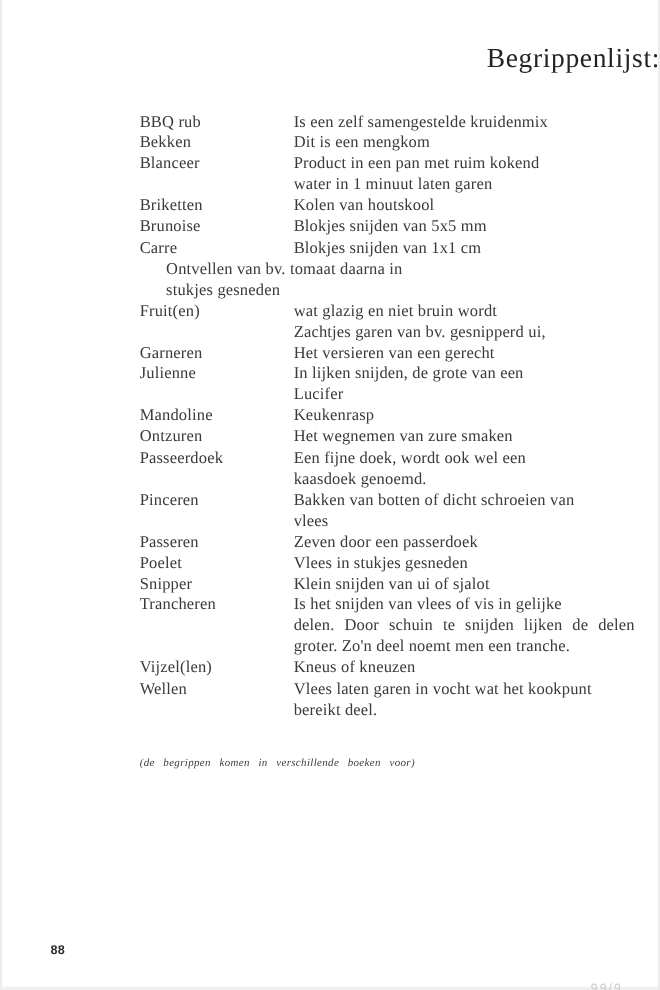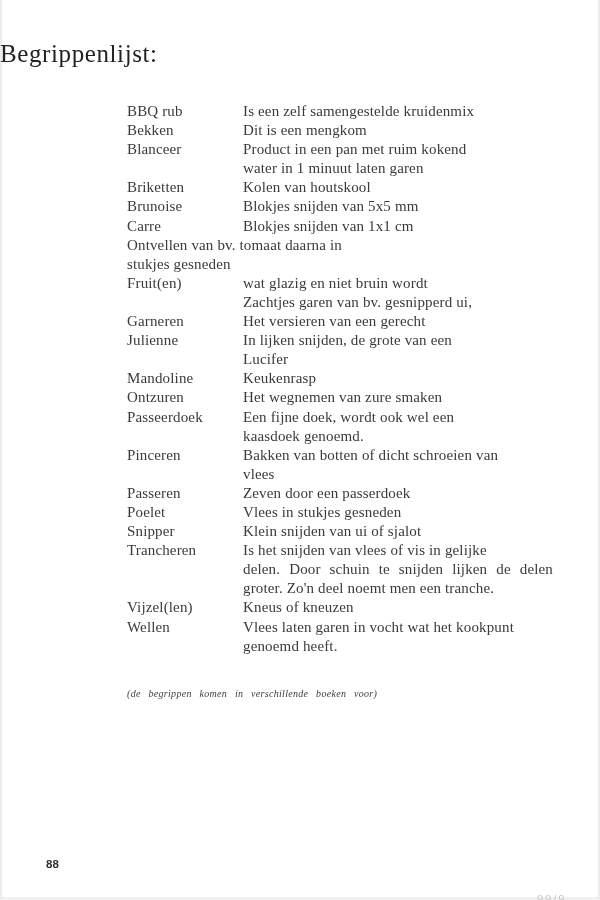--- a/index.html
+++ b/index.html
@@ -16,42 +16,42 @@
     font-family: "Liberation Serif", serif;
     color: #3a3a3a;
     box-shadow: inset 2px 0 0 #ededed, inset -2px 0 0 #ededed, inset 0 -3px 0 #f0f0f0;
   }
   .title {
     position: absolute;
     top: 40px;
     left: 0;
     width: 100%;
     margin: 0;
-    text-align: left;
+    text-align: right;
     font-size: 25px;
     font-weight: 500;
     letter-spacing: 0.6px;
     color: #232323;
     font-family: "Liberation Serif", serif;
   }
   .glossary {
     position: absolute;
     top: 102px;
     left: 127px;
     width: 430px;
     font-size: 15px;
     line-height: 19.1px;
     letter-spacing: 0.15px;
   }
   .row {
     display: grid;
     grid-template-columns: 116px 310px;
   }
   .term { white-space: nowrap; }
-  .def-line { white-space: nowrap; }
+  .def-line { white-space: nowrap; margin-left: 24px; }
   .def-line.justify {
     white-space: normal;
     text-align: justify;
     text-align-last: justify;
     width: 100%;
   }
   .footnote {
     position: absolute;
     top: 688px;
     left: 127px;
@@ -224,21 +224,21 @@
     <div class="term">Vijzel(len)</div>
     <div class="def">
           <div class="def-line">Kneus of kneuzen</div>
         </div>
   </div>
 
   <div class="row">
     <div class="term">Wellen</div>
     <div class="def">
           <div class="def-line">Vlees laten garen in vocht wat het kookpunt</div>
-          <div class="def-line">genoemd heeft.</div>
+          <div class="def-line">bereikt deel.</div>
         </div>
   </div>
 </div>
 
   <div class="footnote">(de begrippen komen in verschillende boeken voor)</div>
 
   <div class="page-number">88</div>
 
   <div class="corner-fragment">99/9</div>
 </div>

